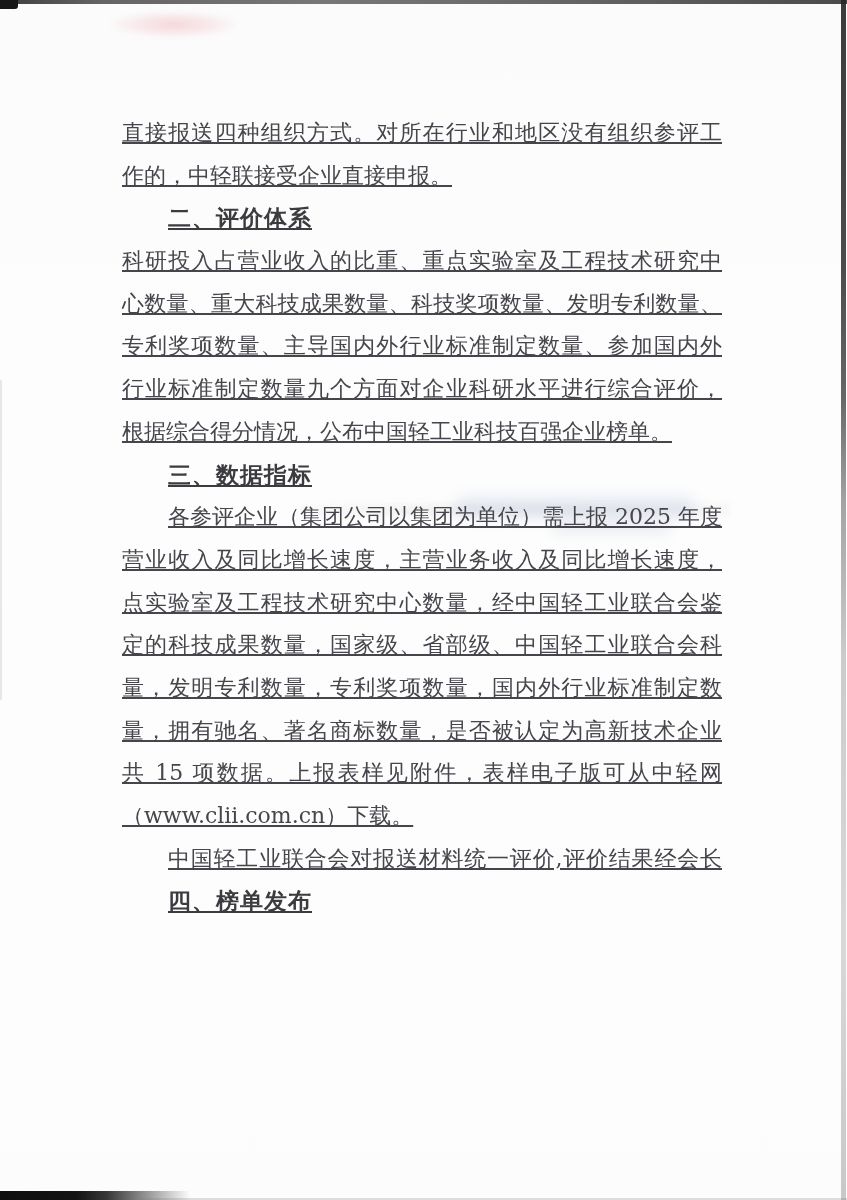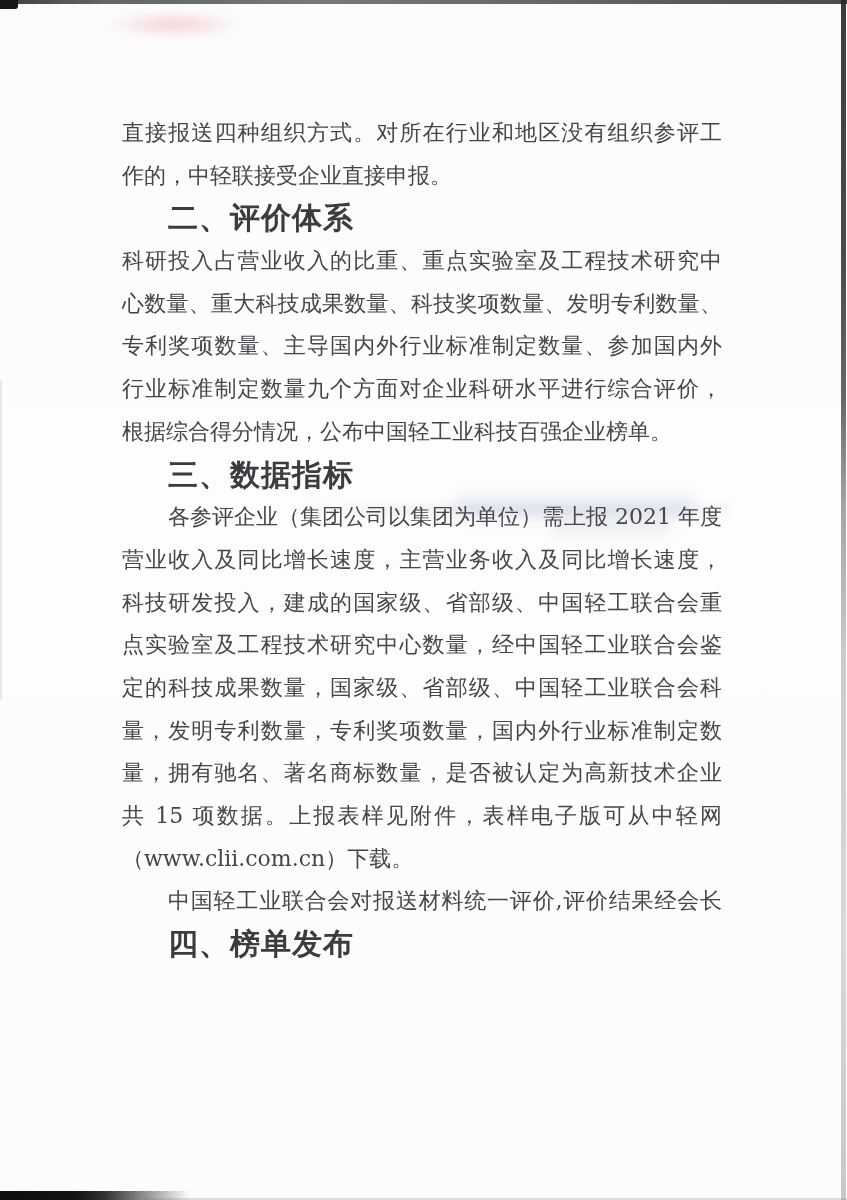--- a/index.html
+++ b/index.html
@@ -24,34 +24,35 @@
     width: 600px;
   }
   .line {
     font-size: 22px;
     line-height: 42.7px;
     height: 42.7px;
     color: #45454b;
     text-align: left;
     white-space: nowrap;
     overflow: visible;
+    text-decoration: underline;
     -webkit-font-smoothing: antialiased;
   }
   .line.justify {
     white-space: normal;
     text-align: justify;
     text-align-last: justify;
   }
   .line.indent {
     padding-left: 46px;
   }
   .line.heading {
     font-family: "DejaVu Sans", sans-serif;
     font-weight: 700;
-    font-size: 30px;
+    font-size: 23px;
     color: #3b3b40;
     letter-spacing: 1px;
   }
 
   
   .top-edge {
     position: absolute;
     top: 0; left: 0;
     width: 100%; height: 4px;
     background: linear-gradient(90deg, #1c1c1c 0%, #4a4a4a 12%, #606060 38%, #4f4f4f 62%, #3a3a3a 85%, #2c2c2c 100%);
@@ -148,23 +149,22 @@
   <div class="textcol">
       <div class="line body justify">直接报送四种组织方式。对所在行业和地区没有组织参评工</div>
       <div class="line body">作的，中轻联接受企业直接申报。</div>
       <div class="line heading indent">二、评价体系</div>
       <div class="line body justify">科研投入占营业收入的比重、重点实验室及工程技术研究中</div>
       <div class="line body justify">心数量、重大科技成果数量、科技奖项数量、发明专利数量、</div>
       <div class="line body justify">专利奖项数量、主导国内外行业标准制定数量、参加国内外</div>
       <div class="line body justify">行业标准制定数量九个方面对企业科研水平进行综合评价，</div>
       <div class="line body">根据综合得分情况，公布中国轻工业科技百强企业榜单。</div>
       <div class="line heading indent">三、数据指标</div>
-      <div class="line body indent justify">各参评企业（集团公司以集团为单位）需上报 2021 年度</div>
+      <div class="line body indent justify">各参评企业（集团公司以集团为单位）需上报 2025 年度</div>
       <div class="line body justify">营业收入及同比增长速度，主营业务收入及同比增长速度，</div>
-      <div class="line body justify">科技研发投入，建成的国家级、省部级、中国轻工联合会重</div>
       <div class="line body justify">点实验室及工程技术研究中心数量，经中国轻工业联合会鉴</div>
       <div class="line body justify">定的科技成果数量，国家级、省部级、中国轻工业联合会科</div>
       <div class="line body justify">量，发明专利数量，专利奖项数量，国内外行业标准制定数</div>
       <div class="line body justify">量，拥有驰名、著名商标数量，是否被认定为高新技术企业</div>
       <div class="line body justify">共 15 项数据。上报表样见附件，表样电子版可从中轻网</div>
       <div class="line body">（www.clii.com.cn）下载。</div>
       <div class="line body indent justify">中国轻工业联合会对报送材料统一评价,评价结果经会长</div>
       <div class="line heading indent">四、榜单发布</div>
     </div>
 

